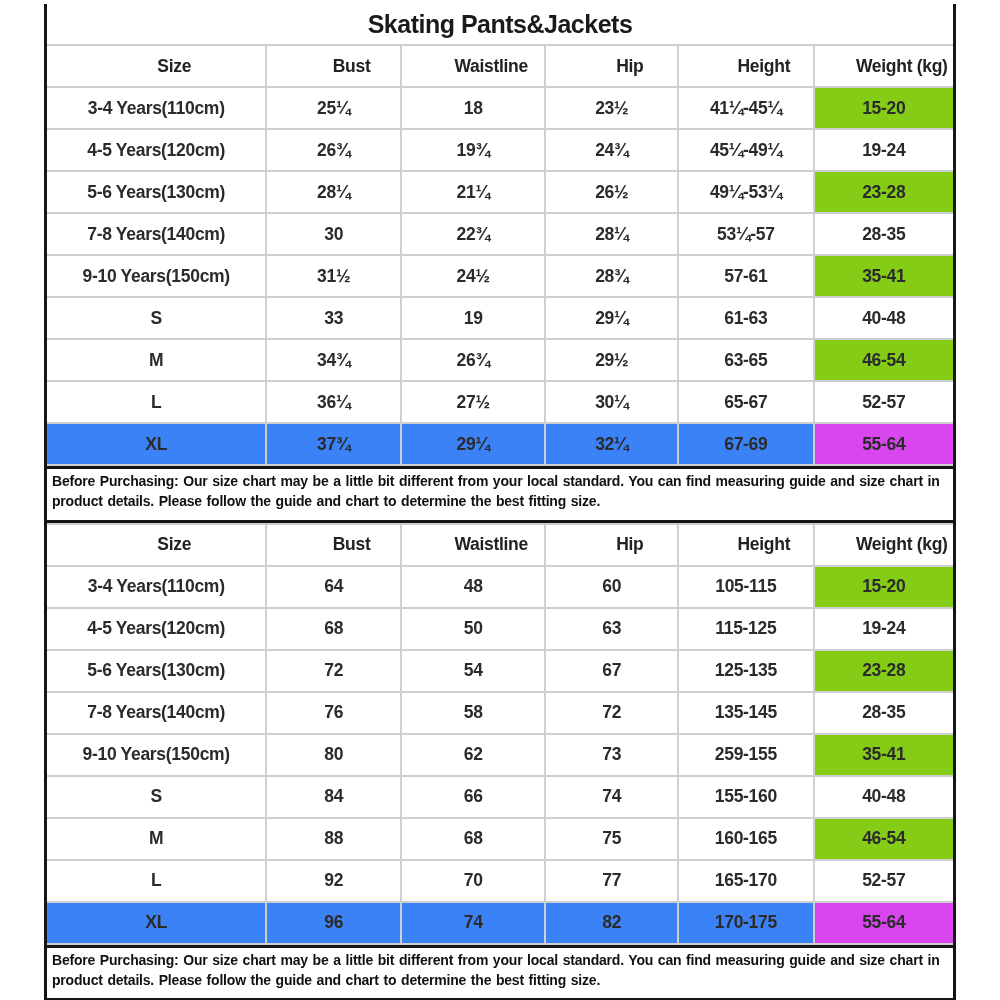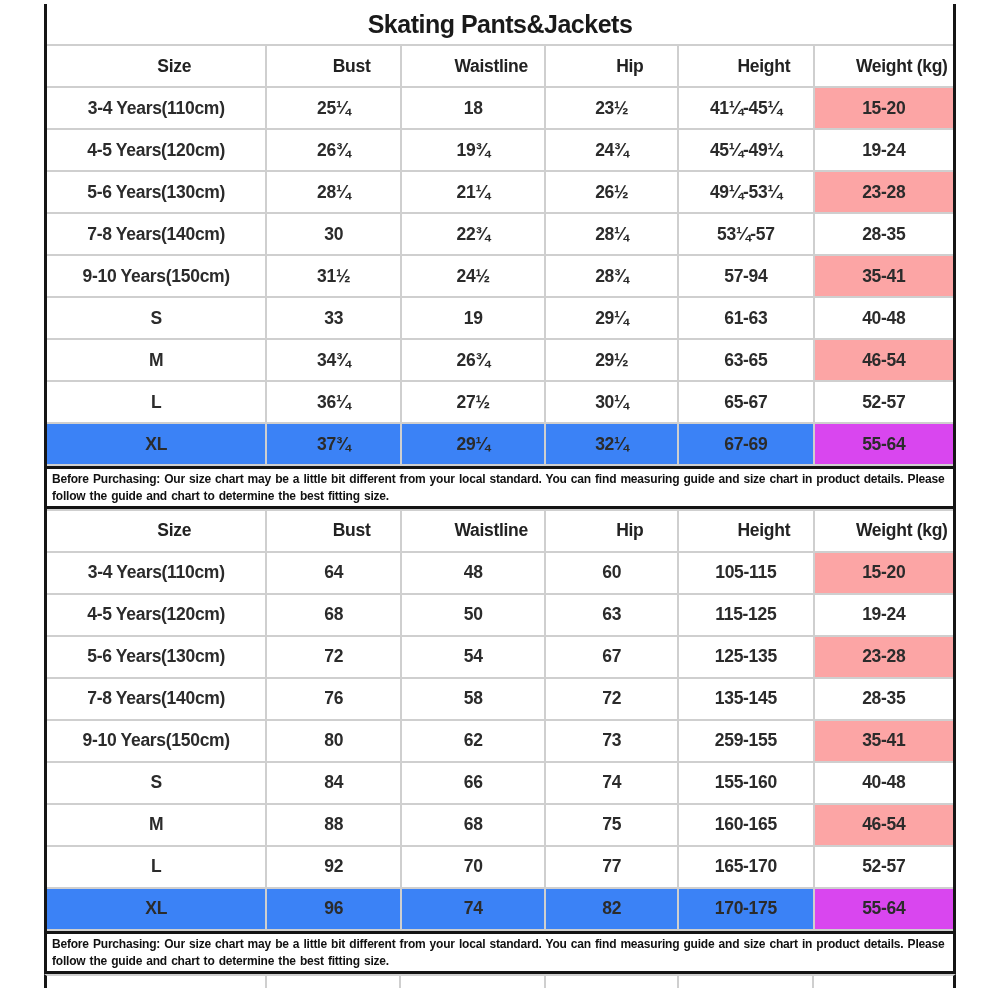--- a/index.html
+++ b/index.html
@@ -56,32 +56,32 @@
   }
   table.size-table th:first-child,
   table.size-table td:first-child {
     border-left: 3px solid #161616;
   }
   table.size-table th:last-child,
   table.size-table td:last-child {
     border-right: 3px solid #161616;
   }
   td.shade {
-    background: #fca5a5;
+    background: #84cc16;
   }
   tr.xl-row td {
     background: #3b82f6;
   }
   tr.xl-row td.shade {
     background: #d946ef;
   }
   .note-box {
     border: 3px solid #141414;
-    padding: 2px 5px 0 5px;
-    font-size: 12px;
+    padding: 2px 5px 8px 5px;
+    font-size: 14px;
     font-weight: 700;
     line-height: 1.45;
     letter-spacing: -0.2px;
     color: #111;
     word-spacing: 1px;
   }
   .stub-row {
     height: 12px;
     border-left: 3px solid #161616;
     border-right: 3px solid #161616;
@@ -157,21 +157,21 @@
           <td>22¾</td>
           <td>28¼</td>
           <td>53¼-57</td>
           <td>28-35</td>
         </tr>
         <tr>
           <td>9-10 Years(150cm)</td>
           <td>31½</td>
           <td>24½</td>
           <td>28¾</td>
-          <td>57-94</td>
+          <td>57-61</td>
           <td class="shade">35-41</td>
         </tr>
         <tr>
           <td>S</td>
           <td>33</td>
           <td>19</td>
           <td>29¼</td>
           <td>61-63</td>
           <td>40-48</td>
         </tr>

